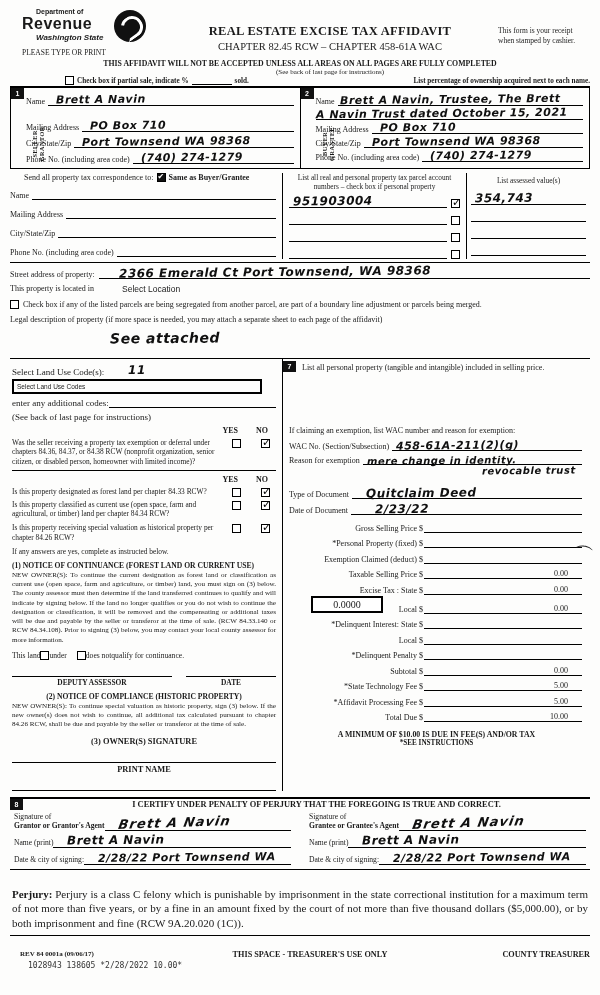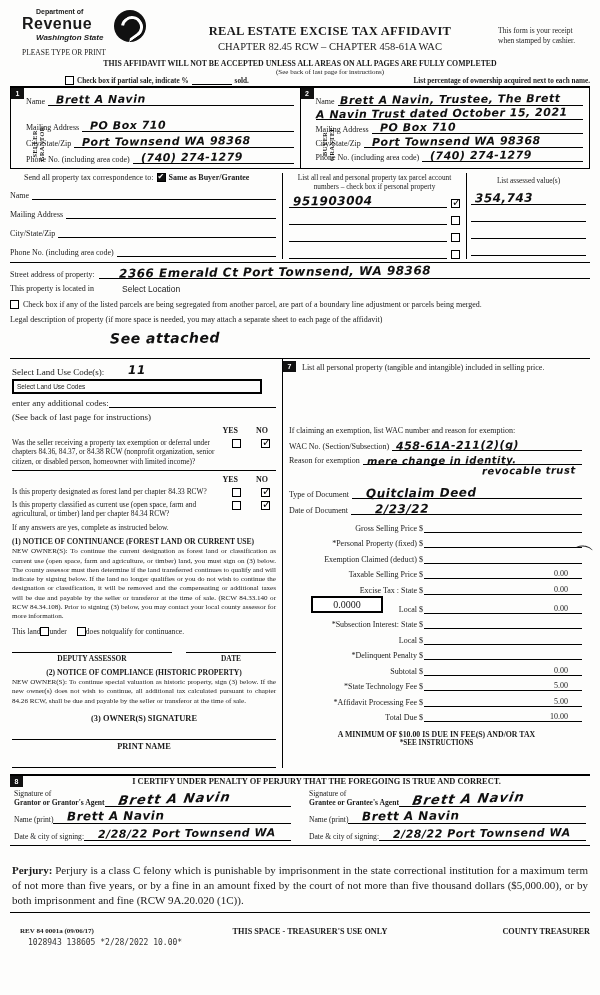--- a/index.html
+++ b/index.html
@@ -390,20 +390,27 @@
           <span class="cb checked"></span>
         </div>
       </div>
       <div class="q-row">
         <div class="q-text">Is this property classified as current use (open space, farm and agricultural, or timber) land per chapter 84.34 RCW?</div>
         <div class="q-boxes">
           <span class="cb"></span>
           <span class="cb checked"></span>
         </div>
       </div>
+      <div class="q-row" style="margin-top:5px;">
+        <div class="q-text">Is this property receiving special valuation as historical property per chapter 84.26 RCW?</div>
+        <div class="q-boxes">
+          <span class="cb"></span>
+          <span class="cb checked"></span>
+        </div>
+      </div>
       <div style="margin-top:5px; font-size:7.4px;">If any answers are yes, complete as instructed below.</div>
 
       <div class="notice-title" style="text-align:left;">(1)  NOTICE OF CONTINUANCE  (FOREST LAND OR CURRENT USE)</div>
       <div class="notice-body">NEW OWNER(S): To continue the current designation as forest land or classification as current use (open space, farm and agriculture, or timber) land, you must sign on (3) below. The county assessor must then determine if the land transferred continues to qualify and will indicate by signing below. If the land no longer qualifies or you do not wish to continue the designation or classification, it will be removed and the compensating or additional taxes will be due and payable by the seller or transferor at the time of sale. (RCW 84.33.140 or RCW 84.34.108). Prior to signing (3) below, you may contact your local county assessor for more information.</div>
 
       <div class="qualify-row">
         <span>This land</span>
         <span class="cb"></span>
         <span>under</span>
         <span class="cb" style="margin-left:10px;"></span>
@@ -500,21 +507,21 @@
         </div>
         <div class="money-row" style="height:19px;">
           <span class="rate-box">0.0000</span>
           <span class="mlabel">Local</span>
             <span class="dollar">$</span>
           <span class="mline">
               <span class="val">0.00</span>
             </span>
         </div>
         <div class="money-row">
-          <span class="mlabel">*Subsection Interest: State</span>
+          <span class="mlabel">*Delinquent Interest: State</span>
             <span class="dollar">$</span>
           <span class="mline">
               <span class="val"></span>
             </span>
         </div>
         <div class="money-row">
           <span class="mlabel">Local</span>
             <span class="dollar">$</span>
           <span class="mline">
               <span class="val"></span>

